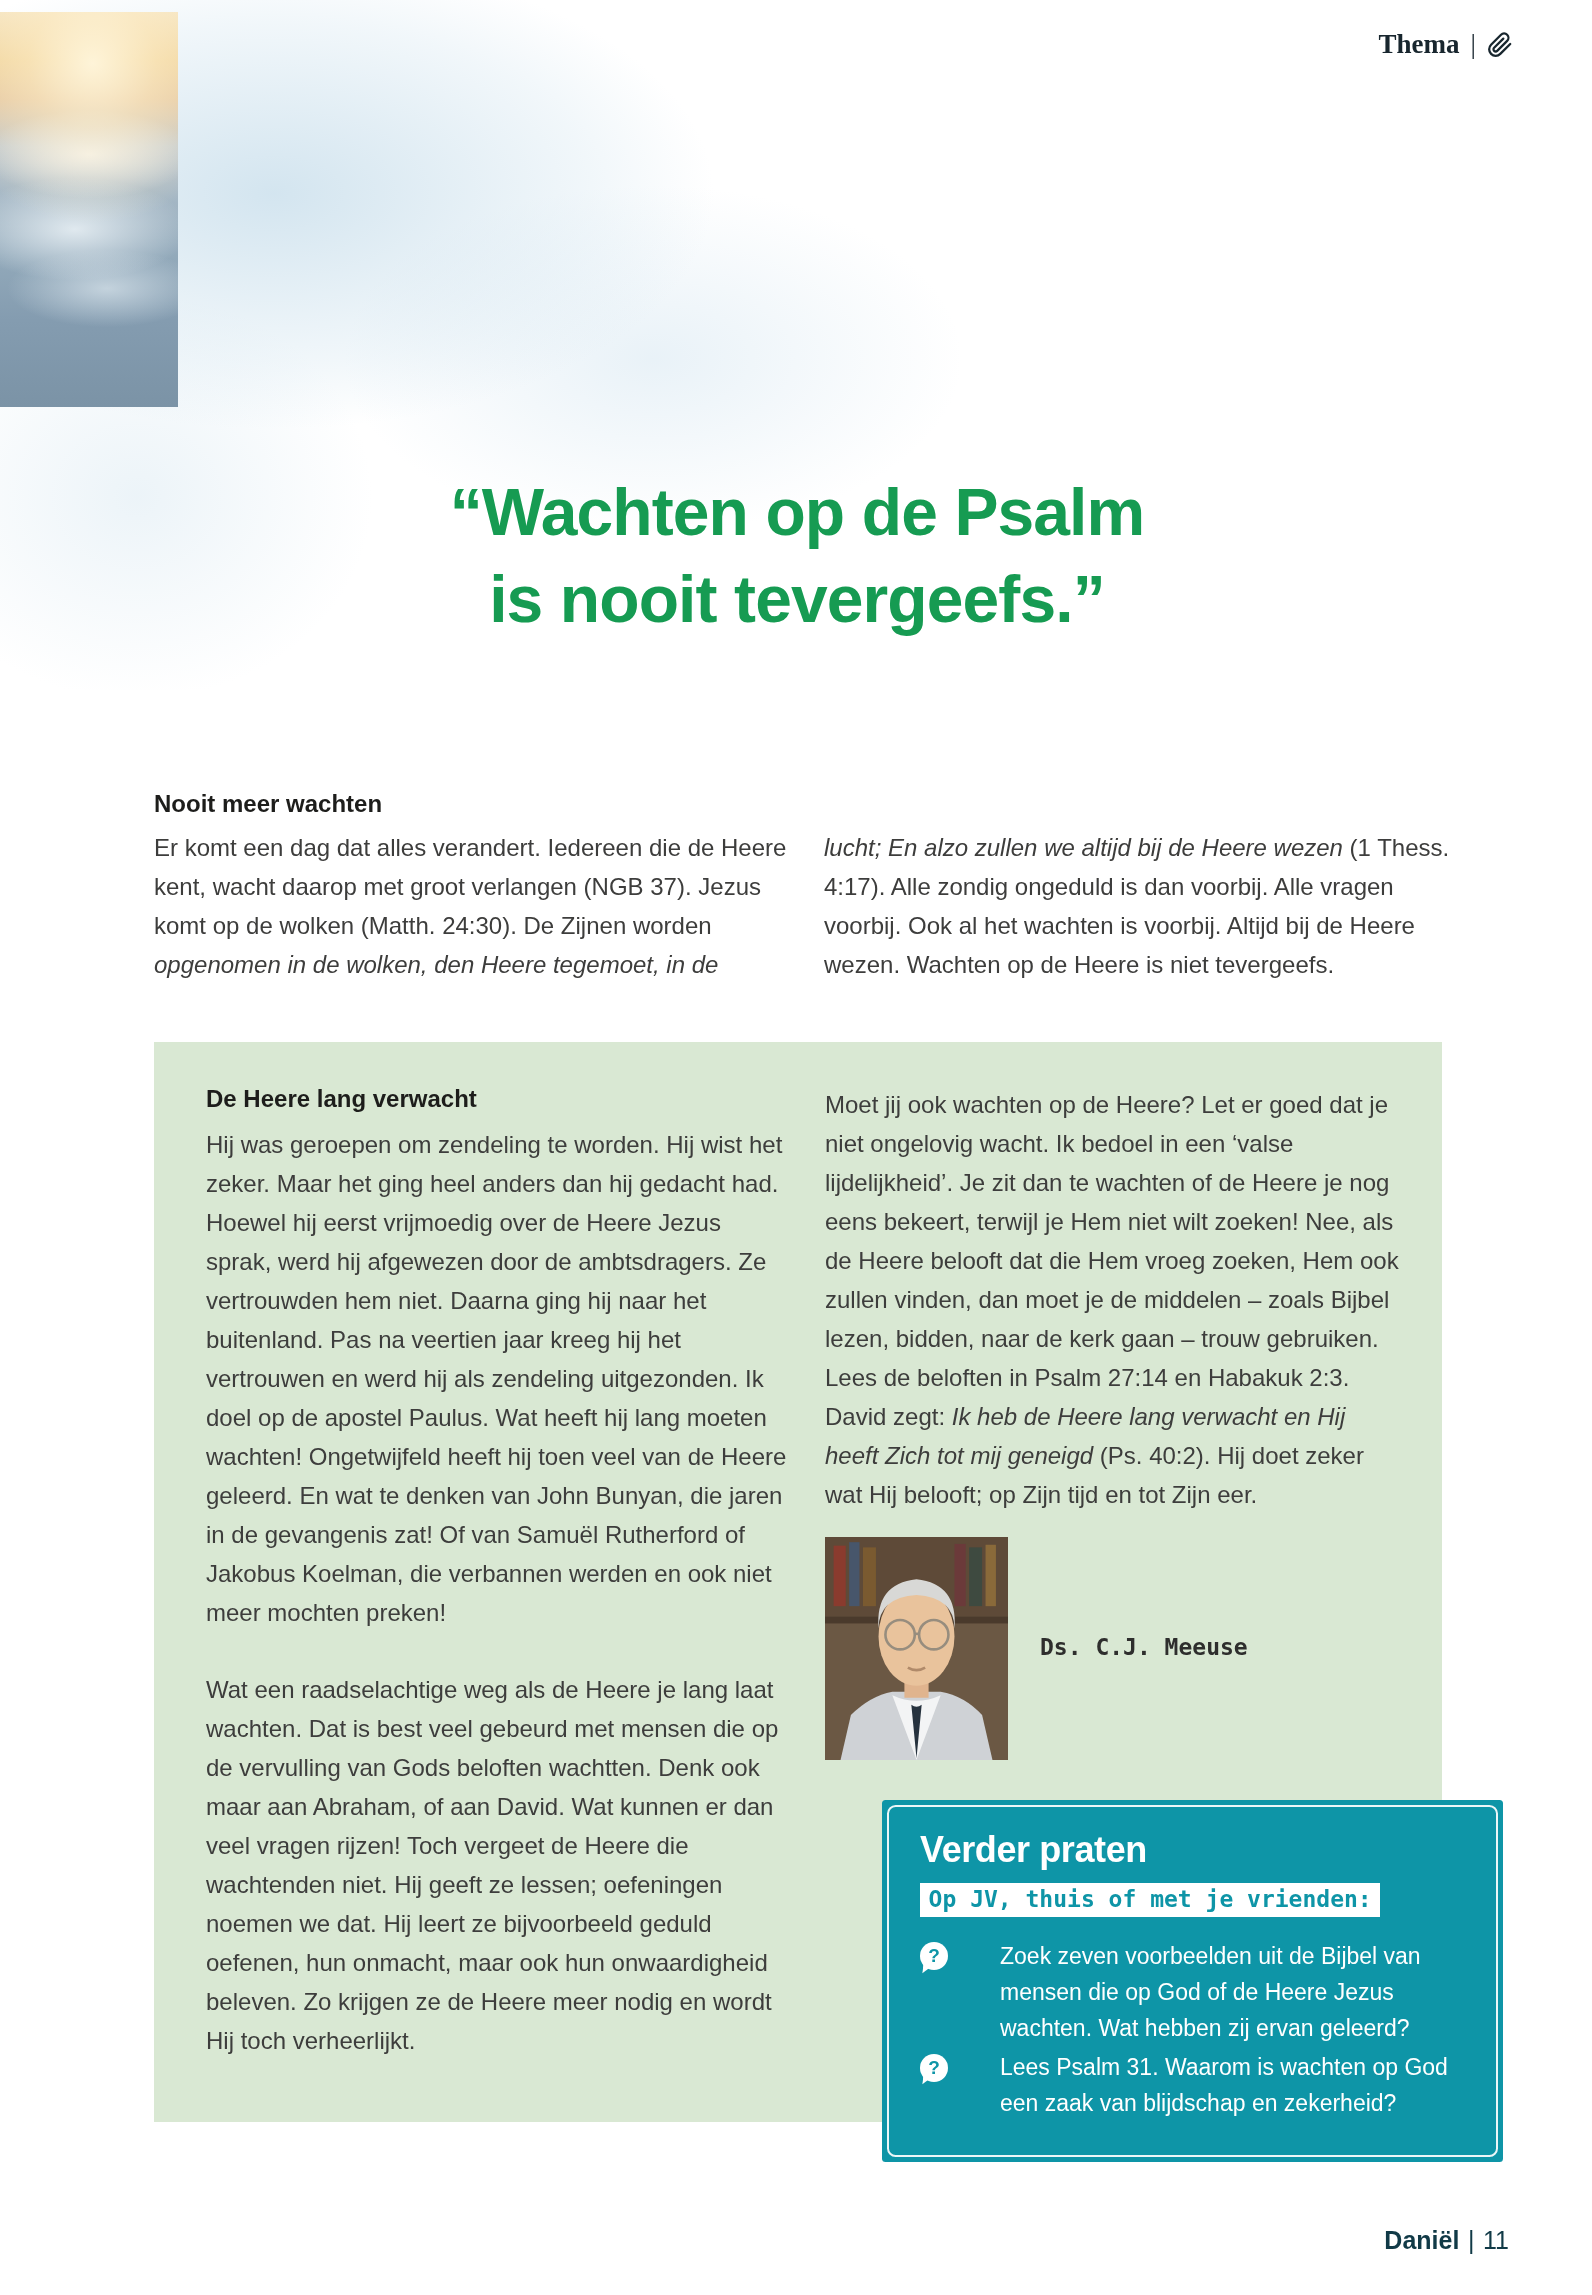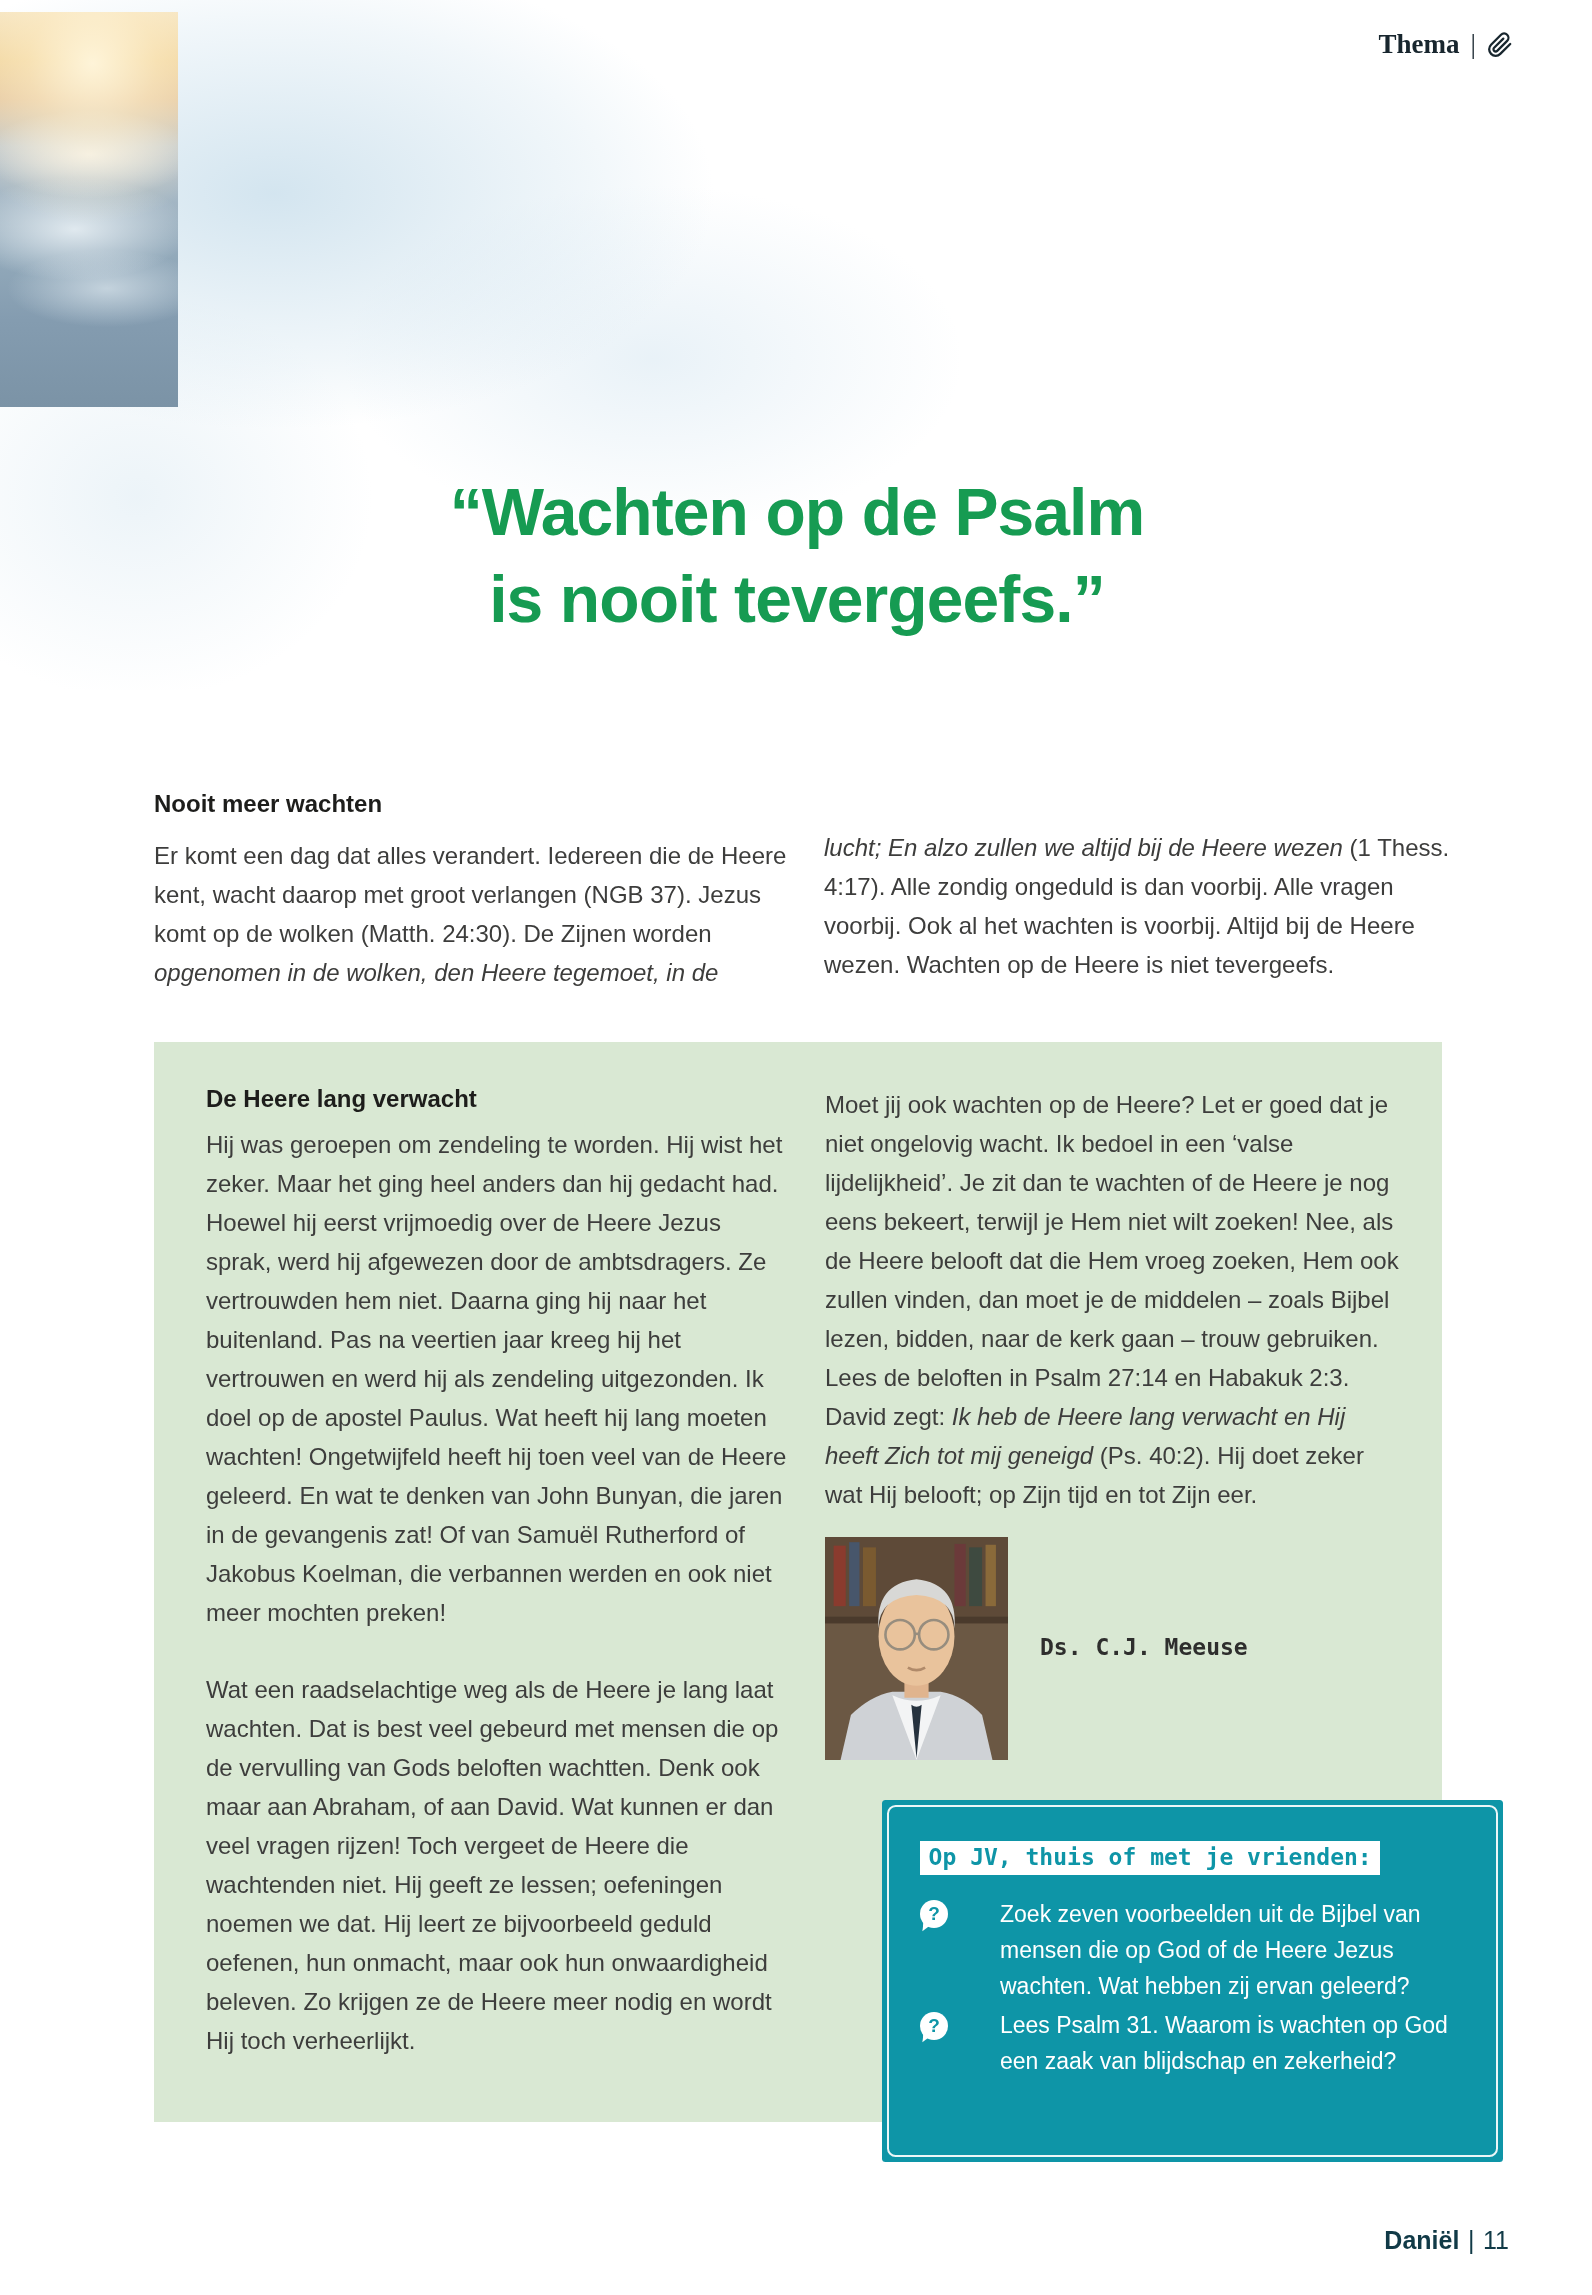--- a/index.html
+++ b/index.html
@@ -39,21 +39,21 @@
 
   
   .headline {
     position:absolute; left:249px; top:469px; width:1096px; text-align:center;
     color:#169b52; font-size:66px; font-weight:800; line-height:1.32; letter-spacing:-0.9px;
   }
 
   
   .intro-heading { position:absolute; left:154px; top:790px; font-size:24px; font-weight:700; color:#1d1d1b; }
   .intro-col { position:absolute; top:828px; font-size:24px; line-height:39px; color:#3d3d3c; }
-  .intro-col.c1 { left:154px; width:646px;margin-top:8px; }
+  .intro-col.c1 { left:154px; width:646px; }
   .intro-col.c2 { left:824px; width:640px; }
   .italic { font-style:italic; }
 
   
   .greenbox { position:absolute; left:154px; top:1042px; width:1288px; height:1080px; background:#d9e8d3; }
   .gb-heading { position:absolute; left:52px; top:43px; font-size:24px; font-weight:700; color:#1d1d1b; }
   .gb-left { position:absolute; left:52px; top:83px; width:583px; font-size:24px; line-height:39px; }
   .gb-left .p2 { margin-top:38px; }
   .gb-right { position:absolute; left:671px; top:43px; width:574px; font-size:24px; line-height:39px; }
 
@@ -149,20 +149,21 @@
         <circle cx="126" cy="113" r="17" fill="none" stroke="#978d7e" stroke-width="3"></circle>
         <line x1="104" y1="112" x2="109" y2="112" stroke="#978d7e" stroke-width="3"></line>
         <path d="M96 151 Q106 157 116 151" stroke="#b08a6a" stroke-width="3" fill="none"></path>
       </svg>
     </div>
     <div class="caption">Ds. C.J. Meeuse</div>
   </div>
 
   <div class="tealbox">
     <div class="tb-inner">
+      <div class="tb-title">Verder praten</div>
       <div class="tb-subtitle">Op JV, thuis of met je vrienden:</div>
       <div class="tb-items">
         <div class="tb-item">
           <span class="q-icon">?</span>
           <span class="txt">Zoek zeven voorbeelden uit de Bijbel van mensen die op God of de Heere Jezus wachten. Wat hebben zij ervan geleerd?</span>
         </div>
         <div class="tb-item">
           <span class="q-icon">?</span>
           <span class="txt">Lees Psalm 31. Waarom is wachten op God een zaak van blijdschap en zekerheid?</span>
         </div>

